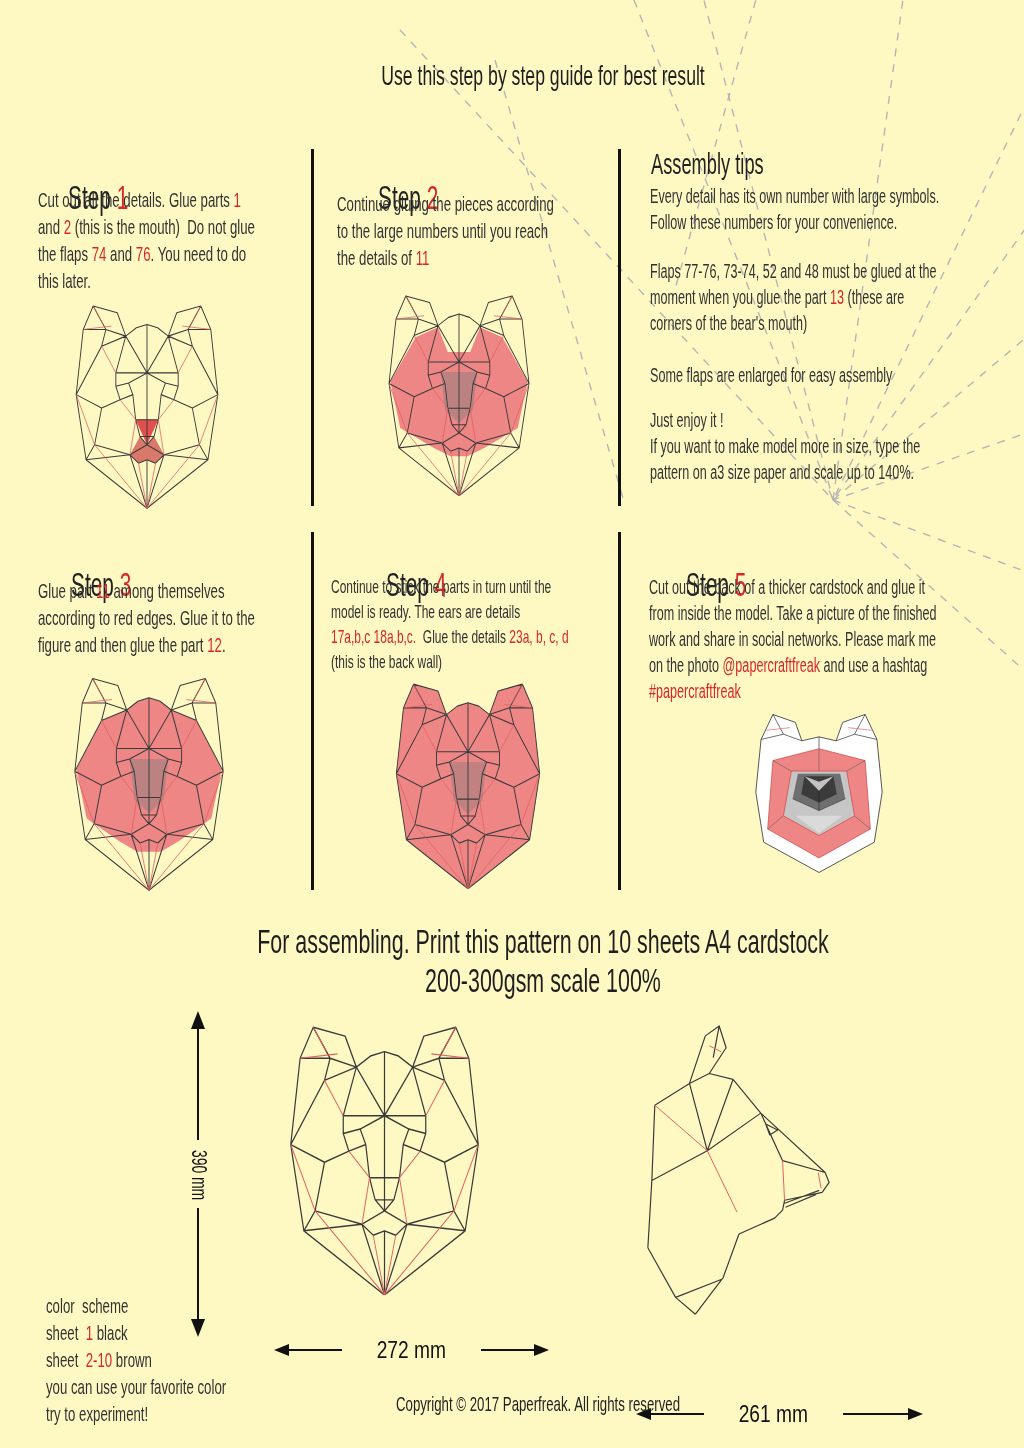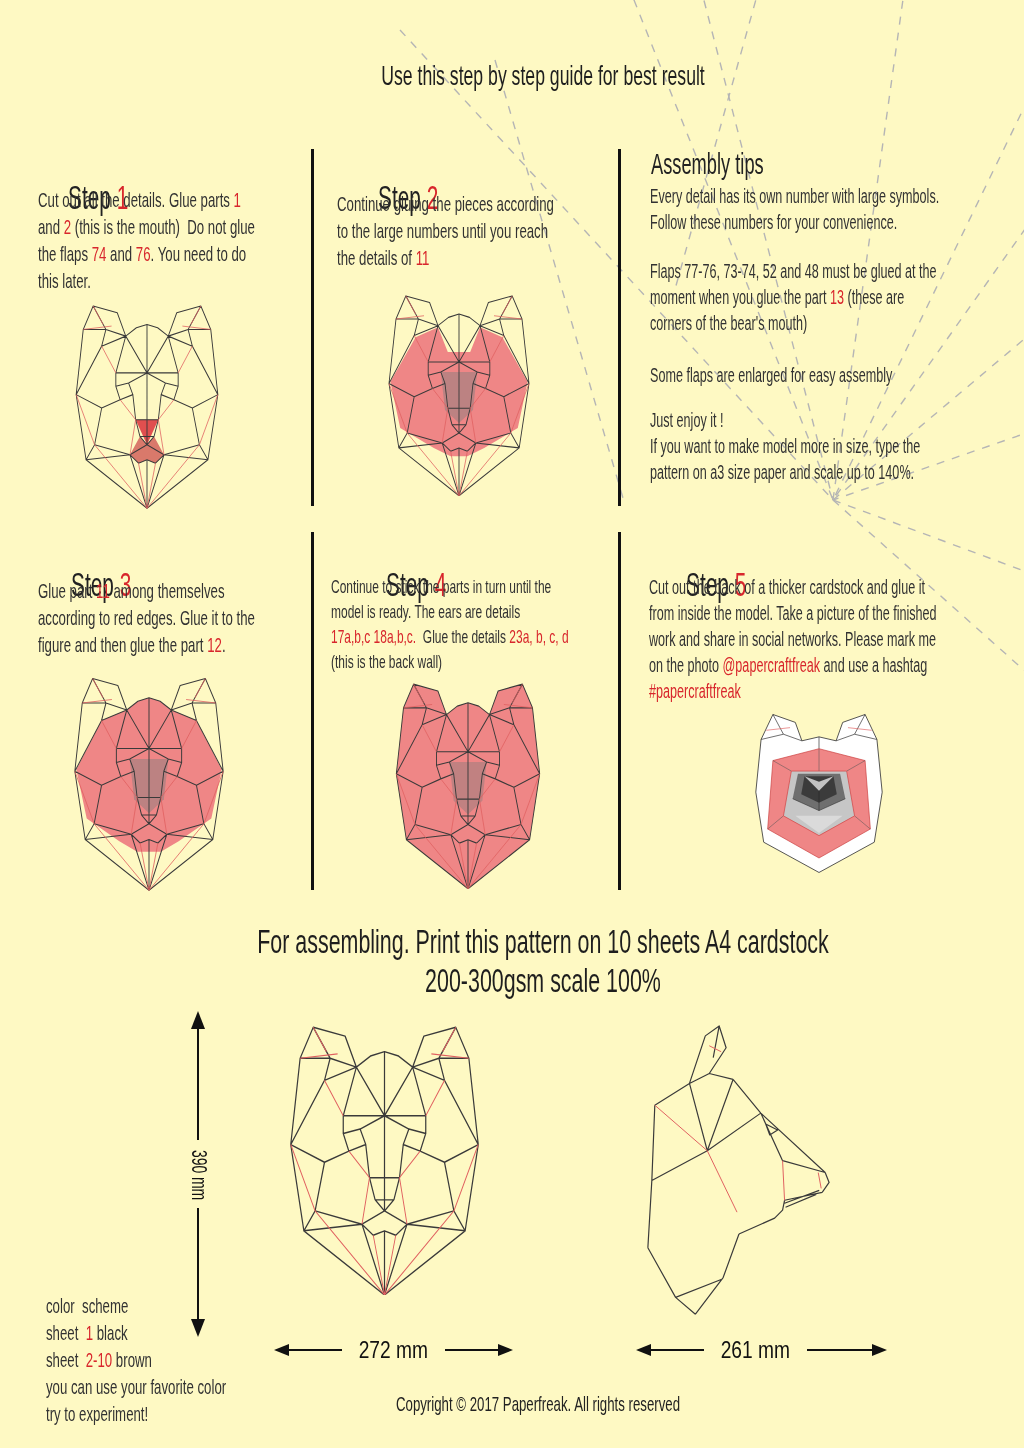--- a/index.html
+++ b/index.html
@@ -13,21 +13,21 @@
   .title{font-size:28px;color:#1e1e1e;}
   .bigtitle{font-size:34px;color:#1e1e1e;}
   .step-title{font-size:33px;color:#222;white-space:pre;}
   .tips-title{font-size:29px;color:#222;}
   .body{color:#323232;}
   .t21{font-size:21px;line-height:27px;}
   .t20{font-size:20px;line-height:26px;}
   .t19{font-size:19px;line-height:25px;}
   .red{color:#d8262c;}
   .vdiv{position:absolute;width:3px;background:#111;}
-  .dim-row{position:absolute;display:flex;align-items:center;gap:6px;}
+  .dim-row{position:absolute;display:flex;align-items:center;gap:24px;}
   .dim-label{font-size:24px;color:#111;transform:scaleX(0.8);transform-origin:50% 50%;white-space:pre;}
   .vlabel{position:absolute;font-size:22px;color:#111;white-space:pre;
           transform:rotate(90deg) scaleX(0.63);transform-origin:0 0;}
   .copyright{font-size:21px;color:#222;}
   .fig{position:absolute;}
   svg{display:block;}
 </style>
 </head>
 <body>
 
@@ -219,21 +219,21 @@
       <line x1="70" y1="8" x2="14" y2="8" stroke="#111" stroke-width="2"></line>
       <polygon points="2,8 17,2 17,14" fill="#111"></polygon>
     </svg>
     <span class="dim-label">272 mm</span>
     <svg width="72" height="16" viewBox="0 0 72 16">
       <line x1="2" y1="8" x2="58" y2="8" stroke="#111" stroke-width="2"></line>
       <polygon points="70,8 55,2 55,14" fill="#111"></polygon>
     </svg>
   </div>
 
-  <div class="dim-row" style="left:634px;top:1336px">
+  <div class="dim-row" style="left:634px;top:1400px">
     <svg width="72" height="16" viewBox="0 0 72 16">
       <line x1="70" y1="8" x2="14" y2="8" stroke="#111" stroke-width="2"></line>
       <polygon points="2,8 17,2 17,14" fill="#111"></polygon>
     </svg>
     <span class="dim-label">261 mm</span>
     <svg width="84" height="16" viewBox="0 0 84 16">
       <line x1="2" y1="8" x2="70" y2="8" stroke="#111" stroke-width="2"></line>
       <polygon points="82,8 67,2 67,14" fill="#111"></polygon>
     </svg>
   </div>

